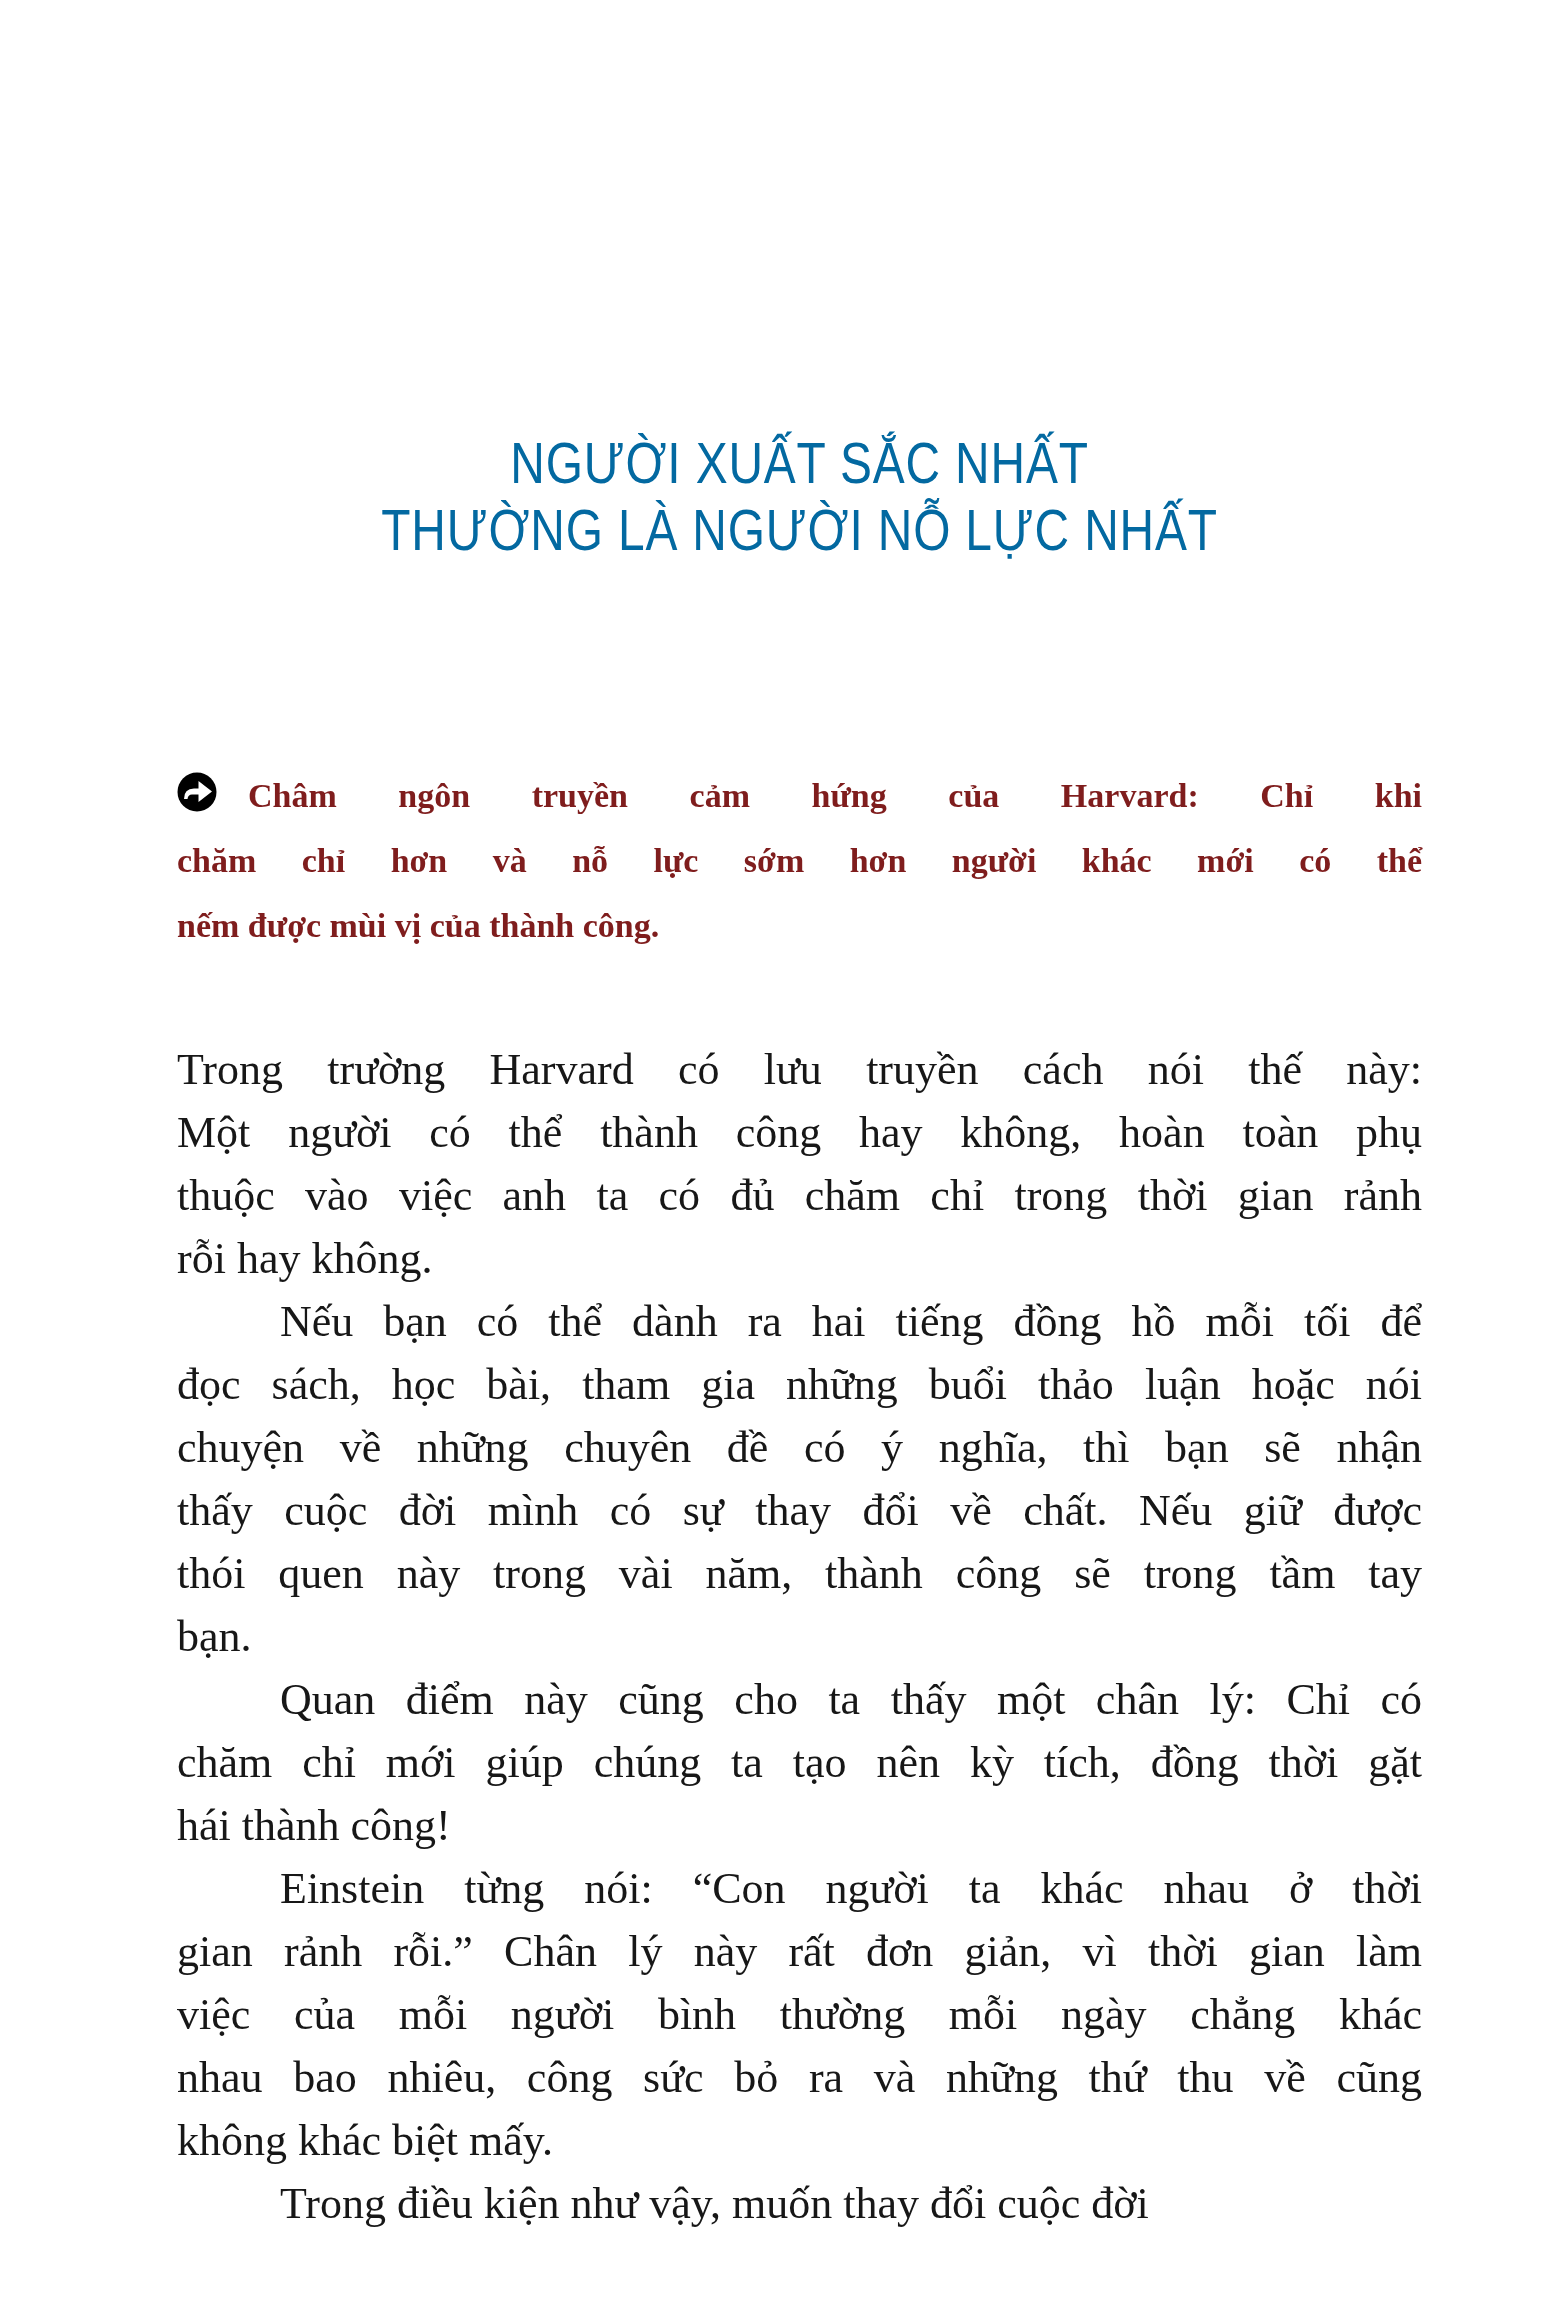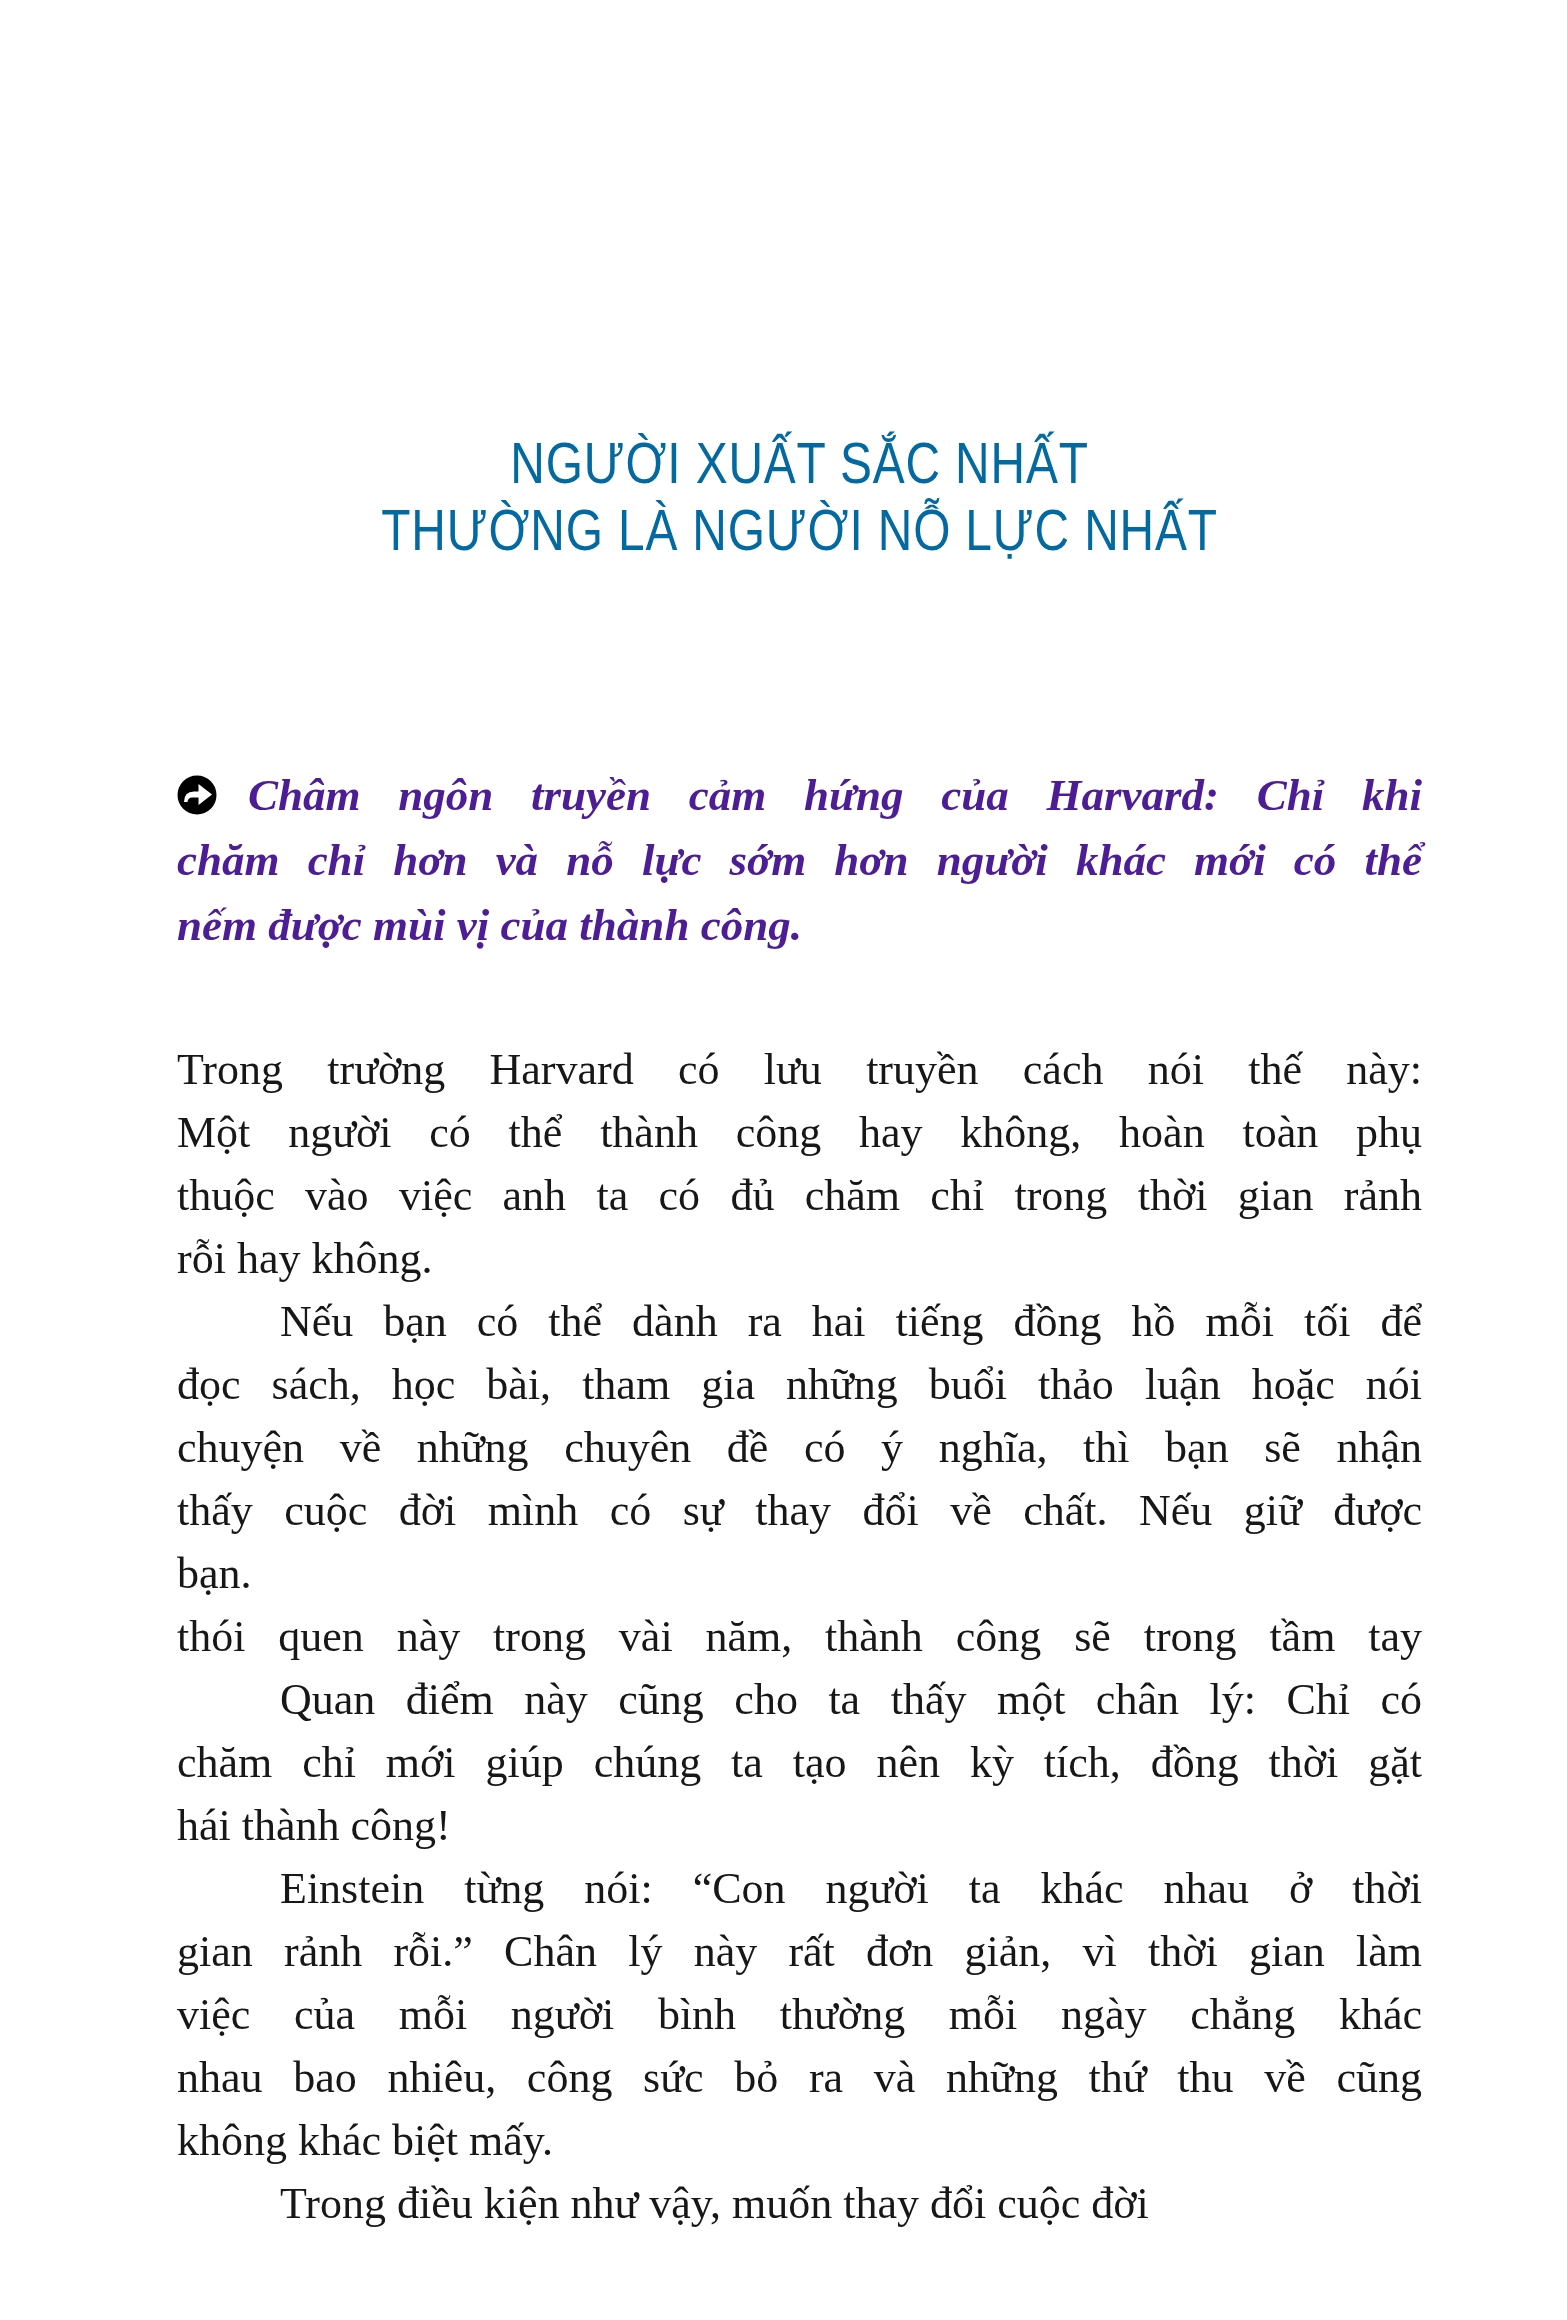--- a/index.html
+++ b/index.html
@@ -35,25 +35,24 @@
     transform: scaleX(0.84);
     transform-origin: 50% 50%;
   }
   
   .quote-block {
     position: absolute;
     top: 763px;
     left: 177px;
     width: 1245px;
     font-family: "Liberation Serif", "DejaVu Serif", serif;
-    font-style: italic;
     font-weight: 700;
-    font-size: 45px;
+    font-size: 34px;
     line-height: 65px;
-    color: #4c1d95;
+    color: #7f1d1d;
   }
   .qline {
     text-align: justify;
     text-align-last: left;
   }
   .qline.just {
     text-align-last: justify;
   }
   .qicon {
     display: inline-block;
@@ -116,22 +115,22 @@
       <div class="bline just">Một người có thể thành công hay không, hoàn toàn phụ</div>
       <div class="bline just">thuộc vào việc anh ta có đủ chăm chỉ trong thời gian rảnh</div>
       <div class="bline">rỗi hay không.</div>
     </div>
 
     <div class="para">
       <div class="bline just indent">Nếu bạn có thể dành ra hai tiếng đồng hồ mỗi tối để</div>
       <div class="bline just">đọc sách, học bài, tham gia những buổi thảo luận hoặc nói</div>
       <div class="bline just">chuyện về những chuyên đề có ý nghĩa, thì bạn sẽ nhận</div>
       <div class="bline just">thấy cuộc đời mình có sự thay đổi về chất. Nếu giữ được</div>
+      <div class="bline just">thói quen này trong vài năm, thành công sẽ trong tầm tay</div>
       <div class="bline">bạn.</div>
-      <div class="bline just">thói quen này trong vài năm, thành công sẽ trong tầm tay</div>
     </div>
 
     <div class="para">
       <div class="bline just indent">Quan điểm này cũng cho ta thấy một chân lý: Chỉ có</div>
       <div class="bline just">chăm chỉ mới giúp chúng ta tạo nên kỳ tích, đồng thời gặt</div>
       <div class="bline">hái thành công!</div>
     </div>
 
     <div class="para">
       <div class="bline just indent">Einstein từng nói: “Con người ta khác nhau ở thời</div>

